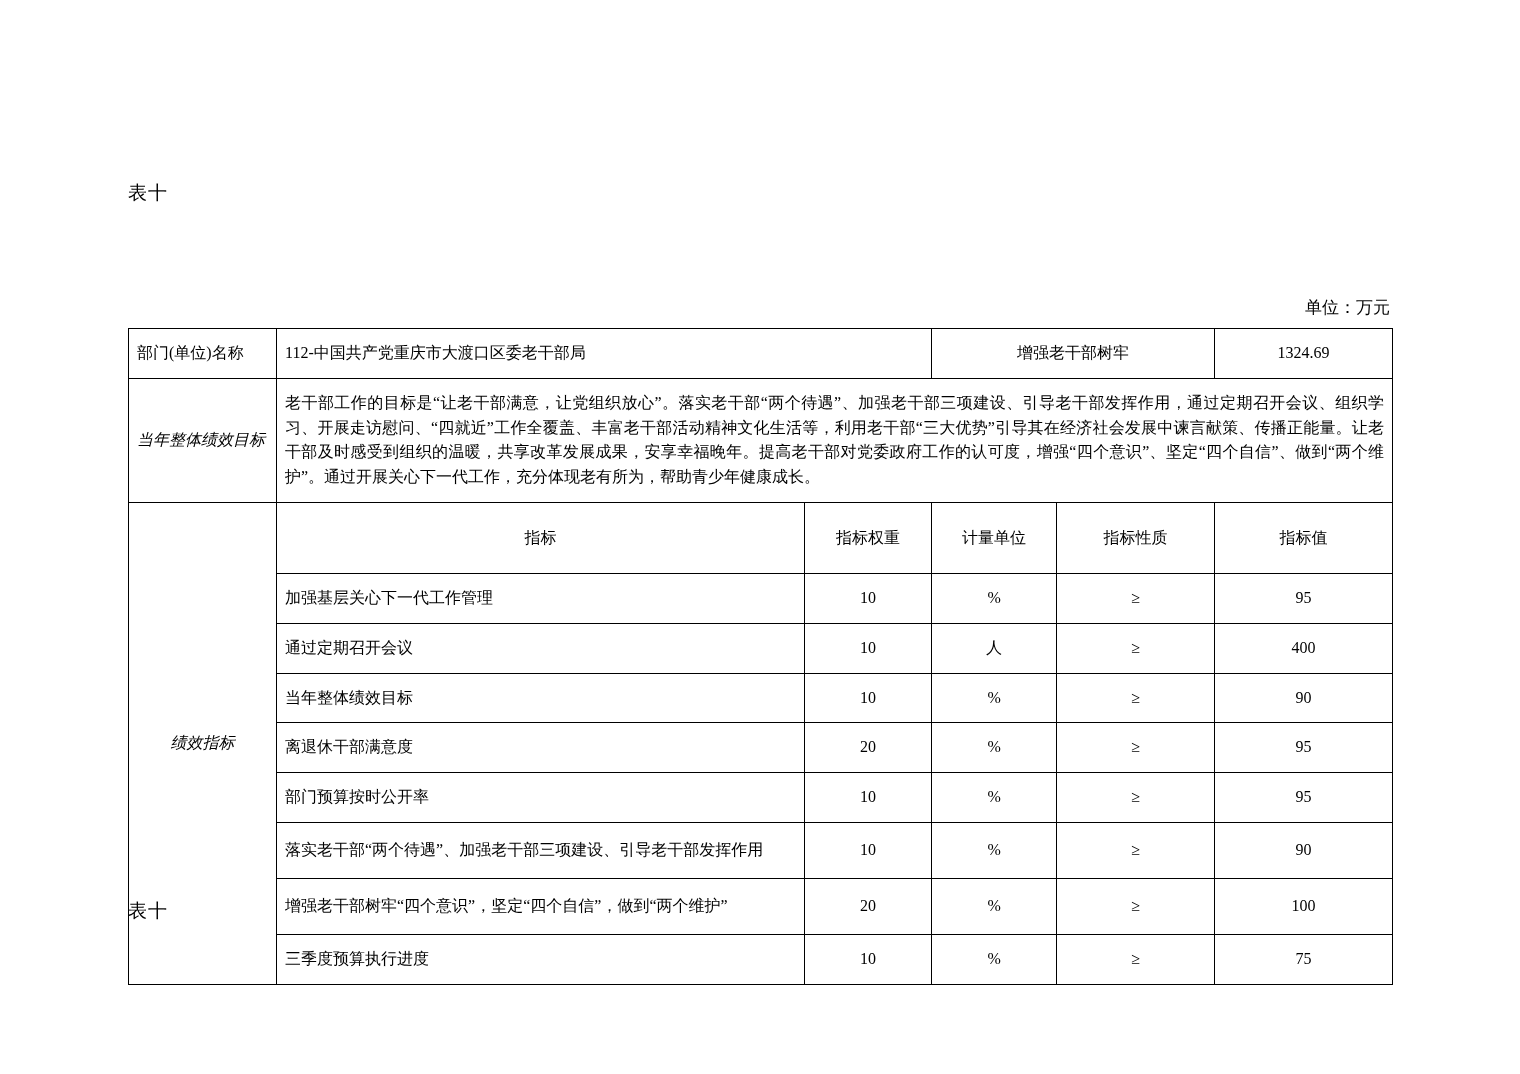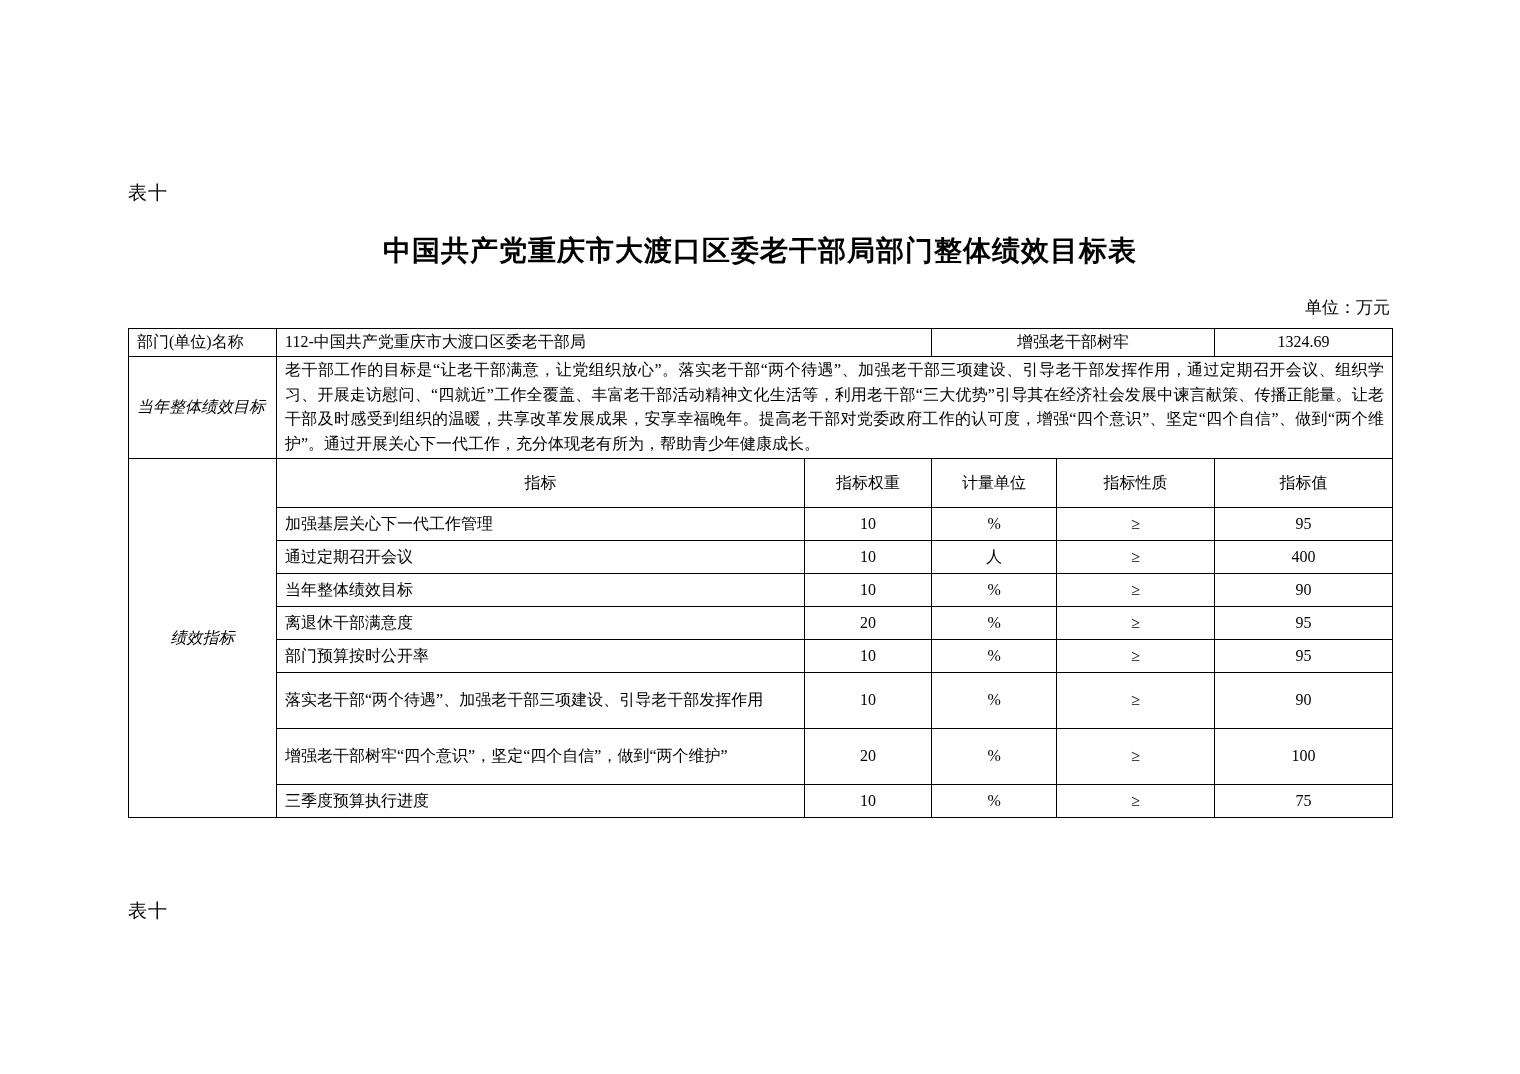--- a/index.html
+++ b/index.html
@@ -50,21 +50,21 @@
     left: 128px;
     top: 328px;
     width: 1264px;
     border-collapse: collapse;
     table-layout: fixed;
   }
   table.main td, table.main th {
     border: 1px solid #000000;
     font-size: 16px;
     font-weight: normal;
-    padding: 1px 8px;
+    padding: 12px 8px;
     vertical-align: middle;
     line-height: 1.55;
   }
   .lbl {
     font-size: 19px;
     font-weight: bold;
     text-align: left;
     padding-left: 10px;
   }
   .lbl-mid {
@@ -129,21 +129,20 @@
     letter-spacing: 1px;
   }
 </style>
 </head>
 <body>
 
 <div class="page">
 
   <div class="tag-top">表十</div>
 
-  <div class="doc-title">中国共产党重庆市大渡口区委老干部局部门整体绩效目标表</div>
 
   <div class="unit-line">单位：万元</div>
 
   <table class="main">
     <colgroup>
       <col style="width:148px">
       <col style="width:175px">
       <col style="width:230px">
       <col style="width:123px">
       <col style="width:127px">

